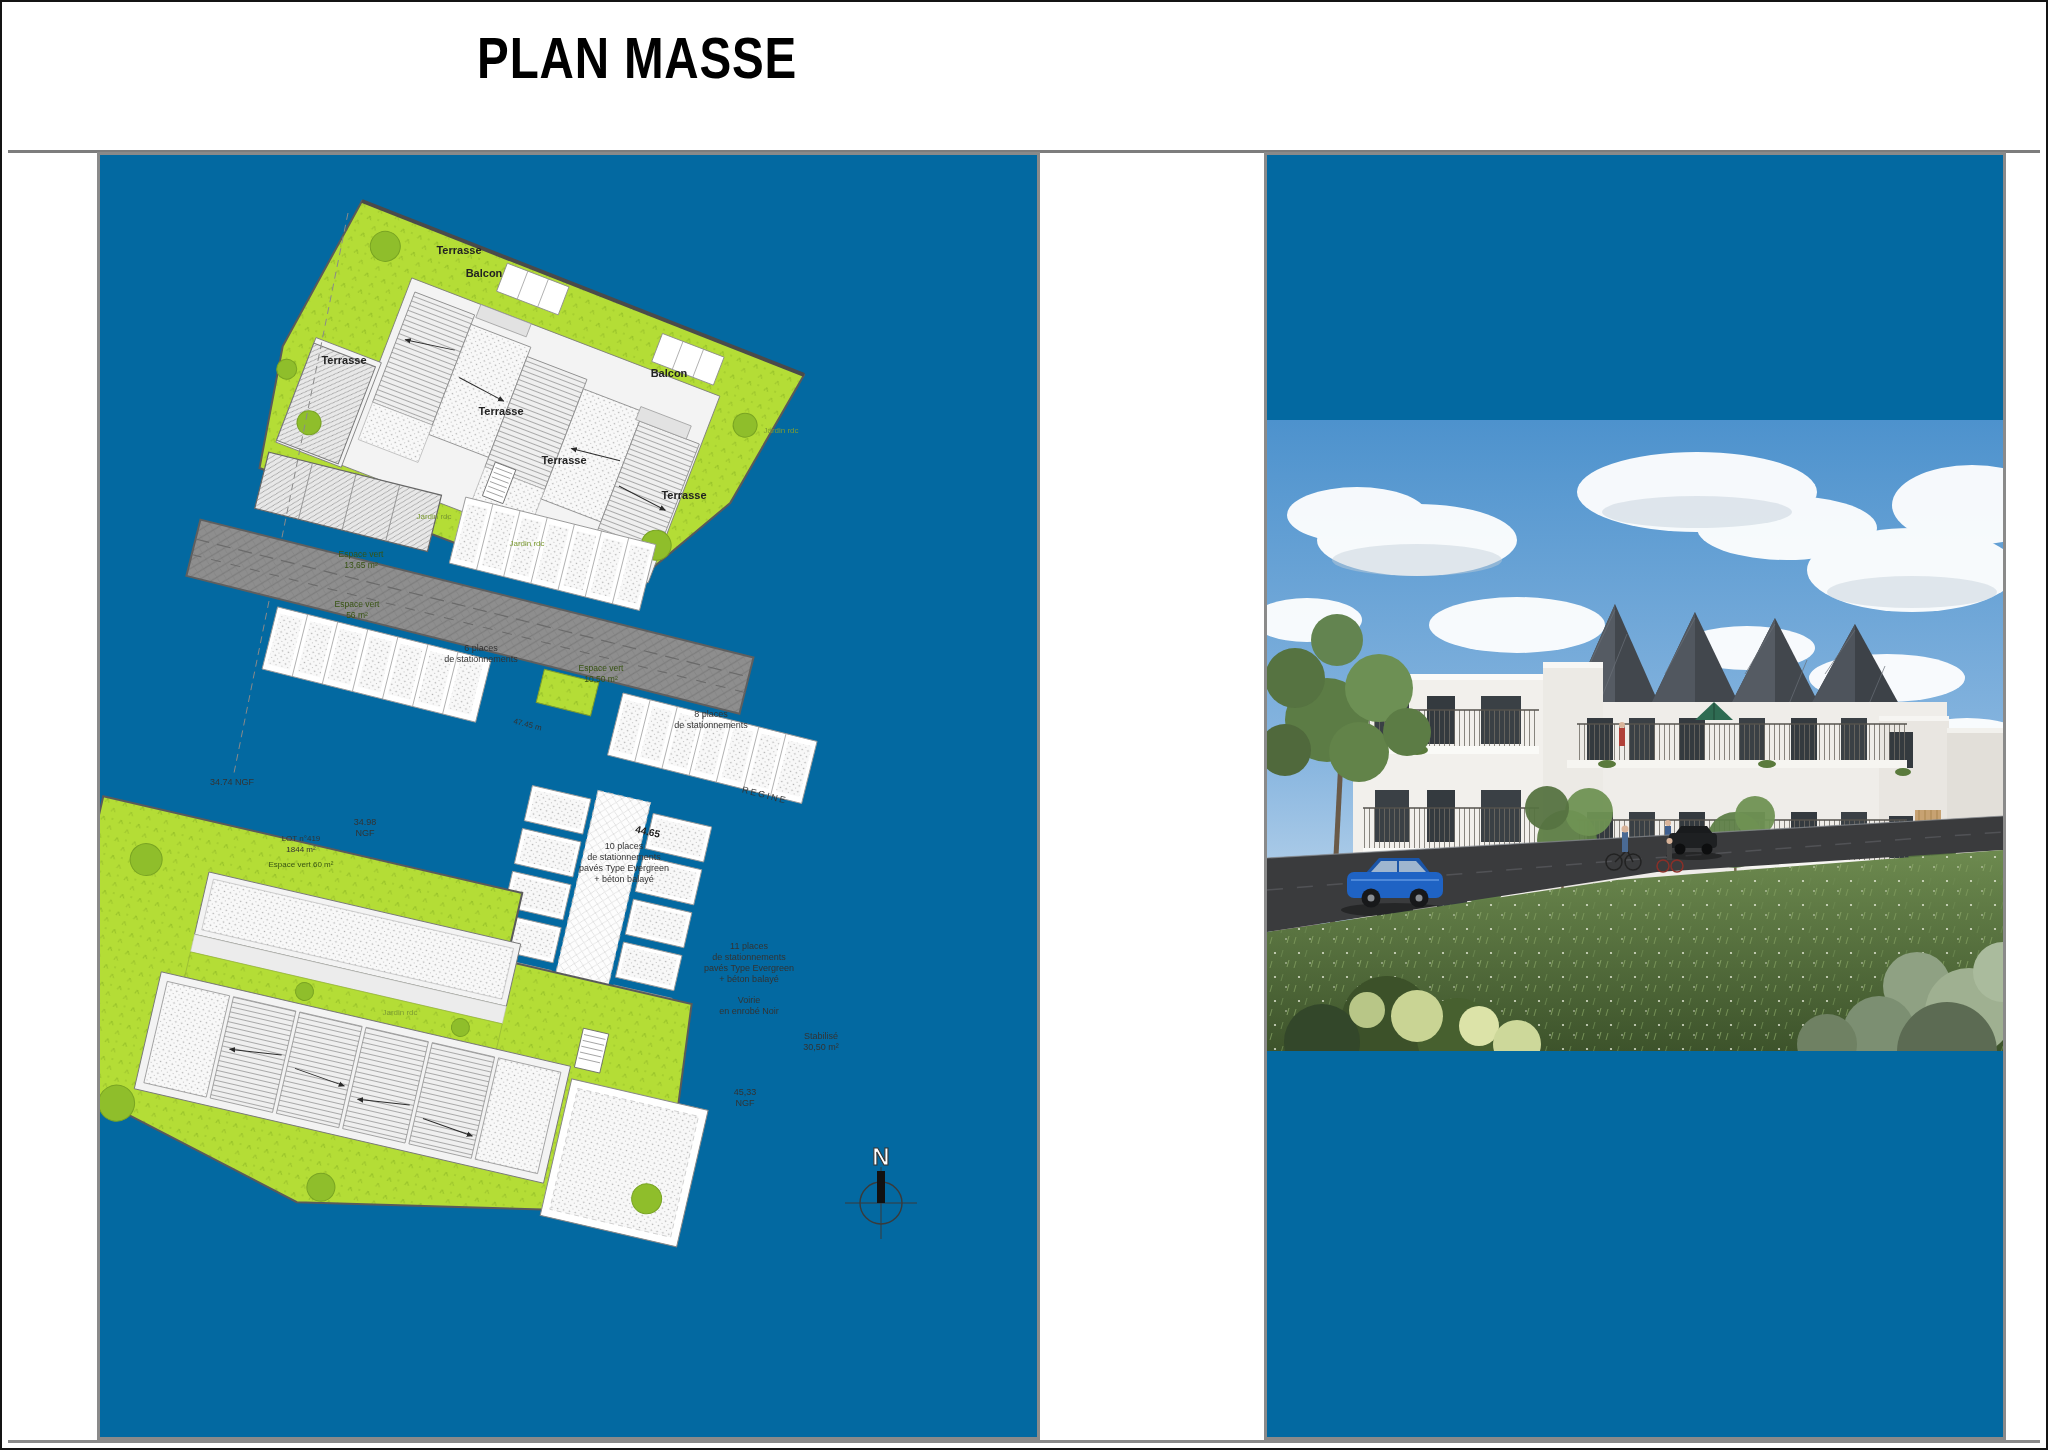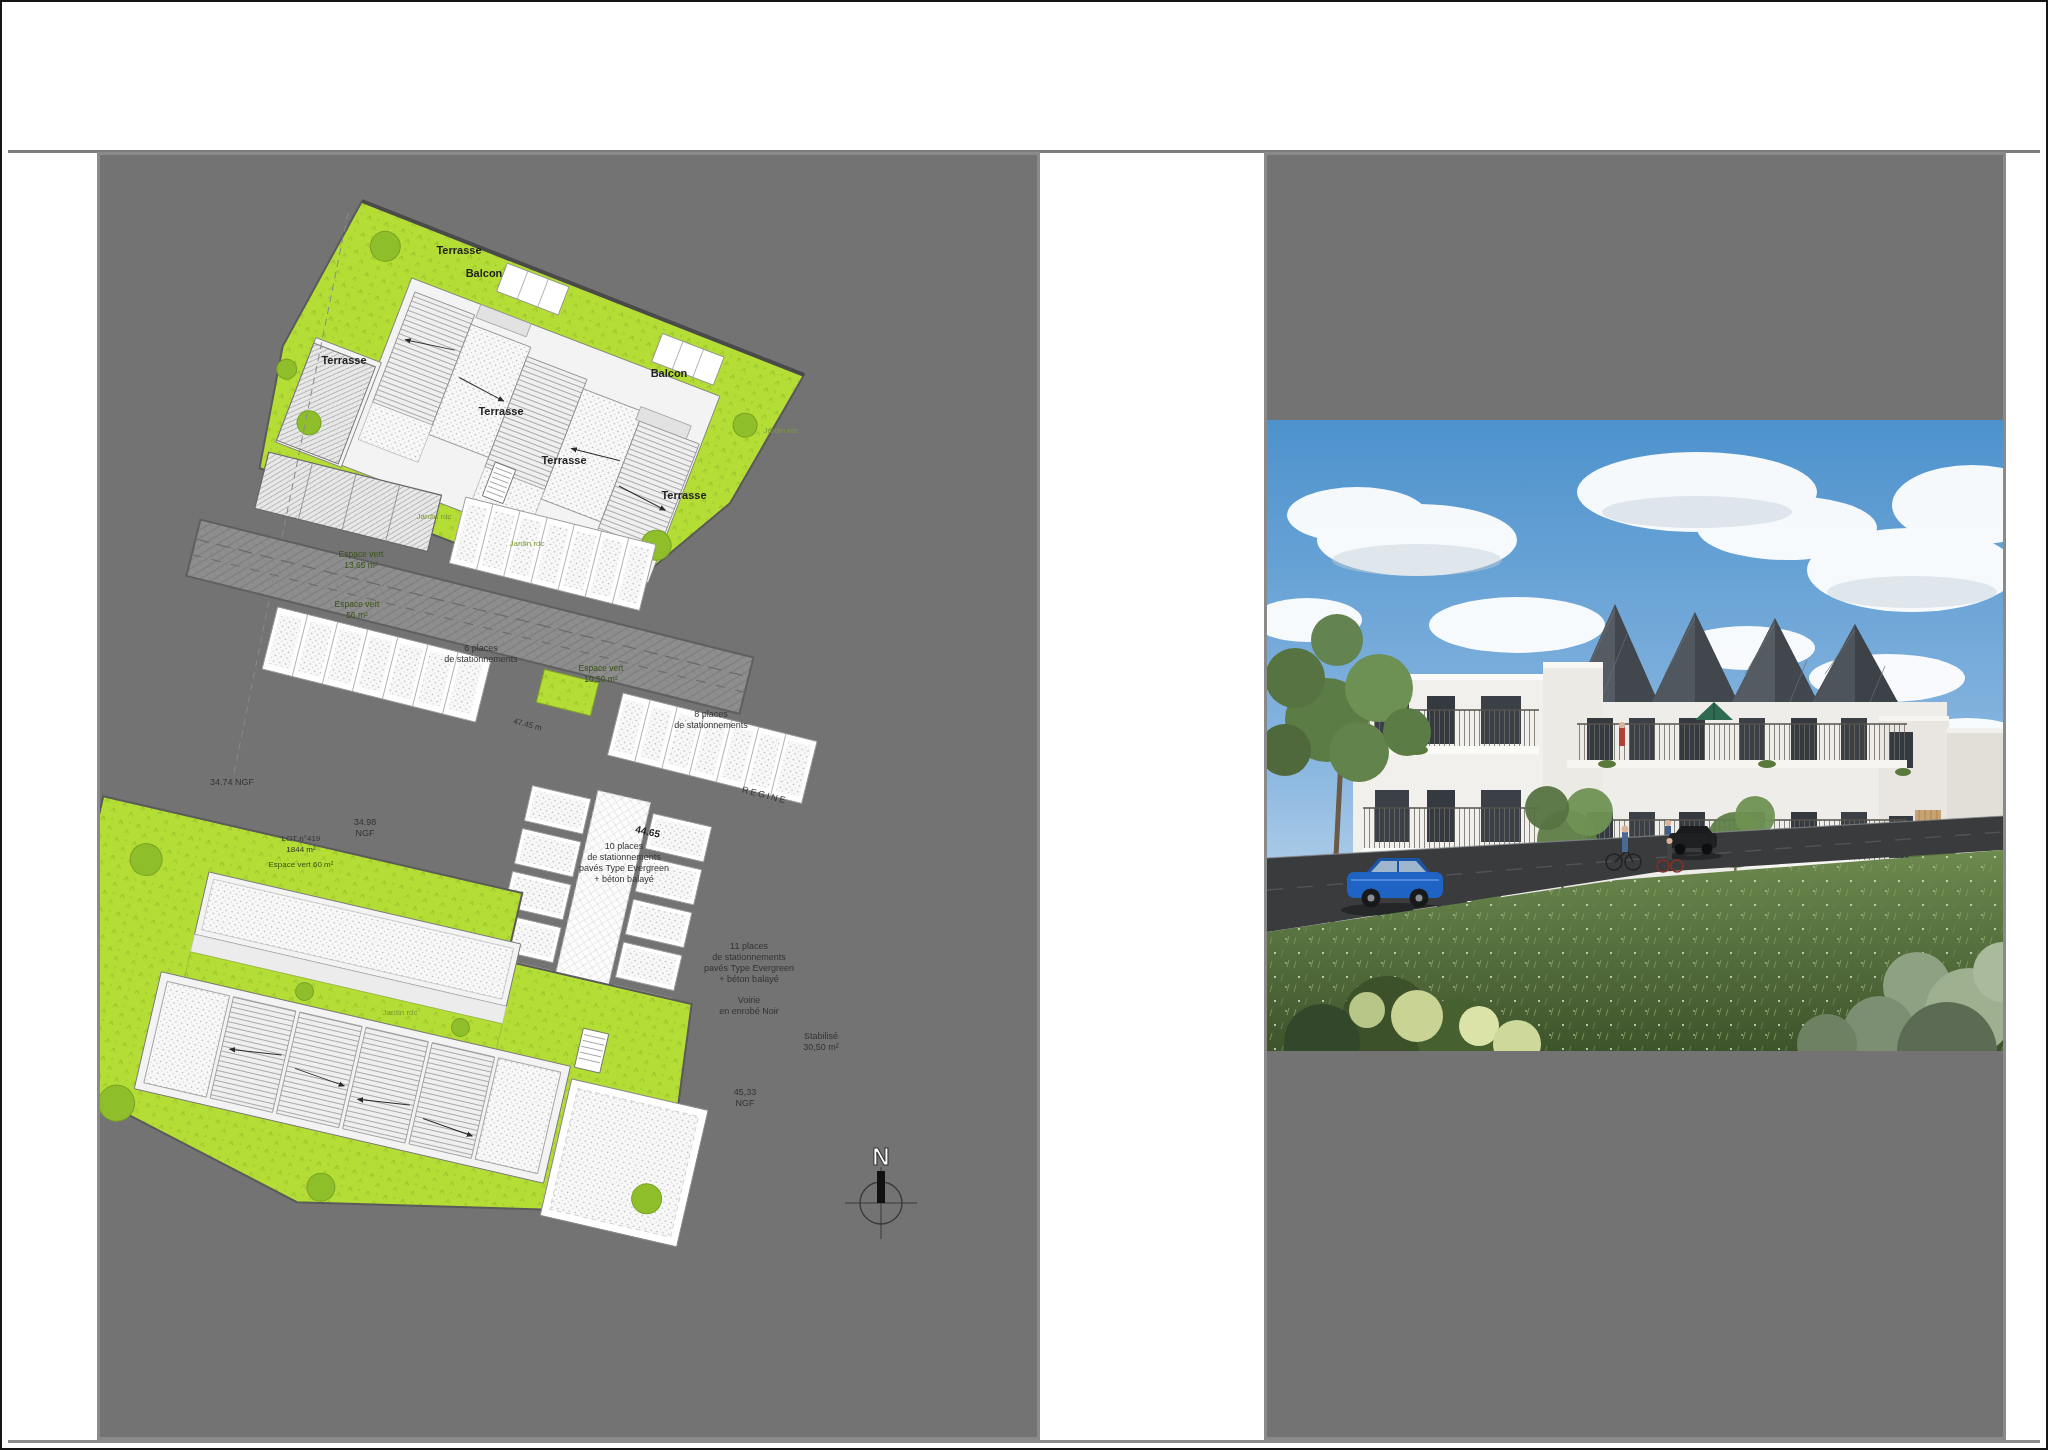--- a/index.html
+++ b/index.html
@@ -5,36 +5,39 @@
   html,body{margin:0;padding:0;background:#e9e9e9;}
   .page{position:relative;width:2048px;height:1450px;background:#fff;
         box-sizing:border-box;border:2px solid #141414;overflow:hidden;
         font-family:"Liberation Sans","DejaVu Sans",sans-serif;}
   .title-wrap{position:absolute;left:0;top:22px;width:1270px;text-align:center;}
   .title{display:inline-block;font-size:58px;font-weight:bold;color:#000;
          letter-spacing:1px;transform:scaleX(.82);transform-origin:center;}
   .rule{position:absolute;left:6px;right:6px;top:148px;height:3px;background:#7d7d7d;}
   .rule-bottom{position:absolute;left:6px;right:6px;top:1438px;height:3px;background:#8a8a8a;}
   .panel{position:absolute;top:150px;height:1288px;box-sizing:border-box;
-         border:3px solid #8a8a8a;background:#737373;}
+         border:3px solid #8a8a8a;background:#0369a1;}
   .panel-left{left:95px;width:943px;}
   .panel-right{left:1262px;width:742px;}
   .plan-svg{position:absolute;left:0;top:0;}
   .photo-svg{position:absolute;left:0;top:265px;}
   text{font-family:"Liberation Sans","DejaVu Sans",sans-serif;}
   .lbl{fill:#222;font-weight:bold;}
   .sm{fill:#333;}
   .grn{fill:#375312;}
   .jard{fill:#7d9c33;}
 </style>
 </head>
 <body>
 
 <div class="page">
 
+  <div class="title-wrap">
+    <span class="title">PLAN MASSE</span>
+  </div>
   <div class="rule"></div>
   <div class="rule-bottom"></div>
 
   <div class="panel panel-left">
     <svg class="plan-svg" width="937" height="1282" viewBox="0 0 937 1282">
       <defs>
         <pattern id="gr" width="18" height="18" patternUnits="userSpaceOnUse">
           <rect width="18" height="18" fill="#b4dd36"></rect>
           <path d="M3,7 l2,-4 l2,4" fill="none" stroke="#96c028" stroke-width="1"></path>
           <path d="M11,15 l2,-4 l2,4" fill="none" stroke="#9cc42c" stroke-width="1"></path>

